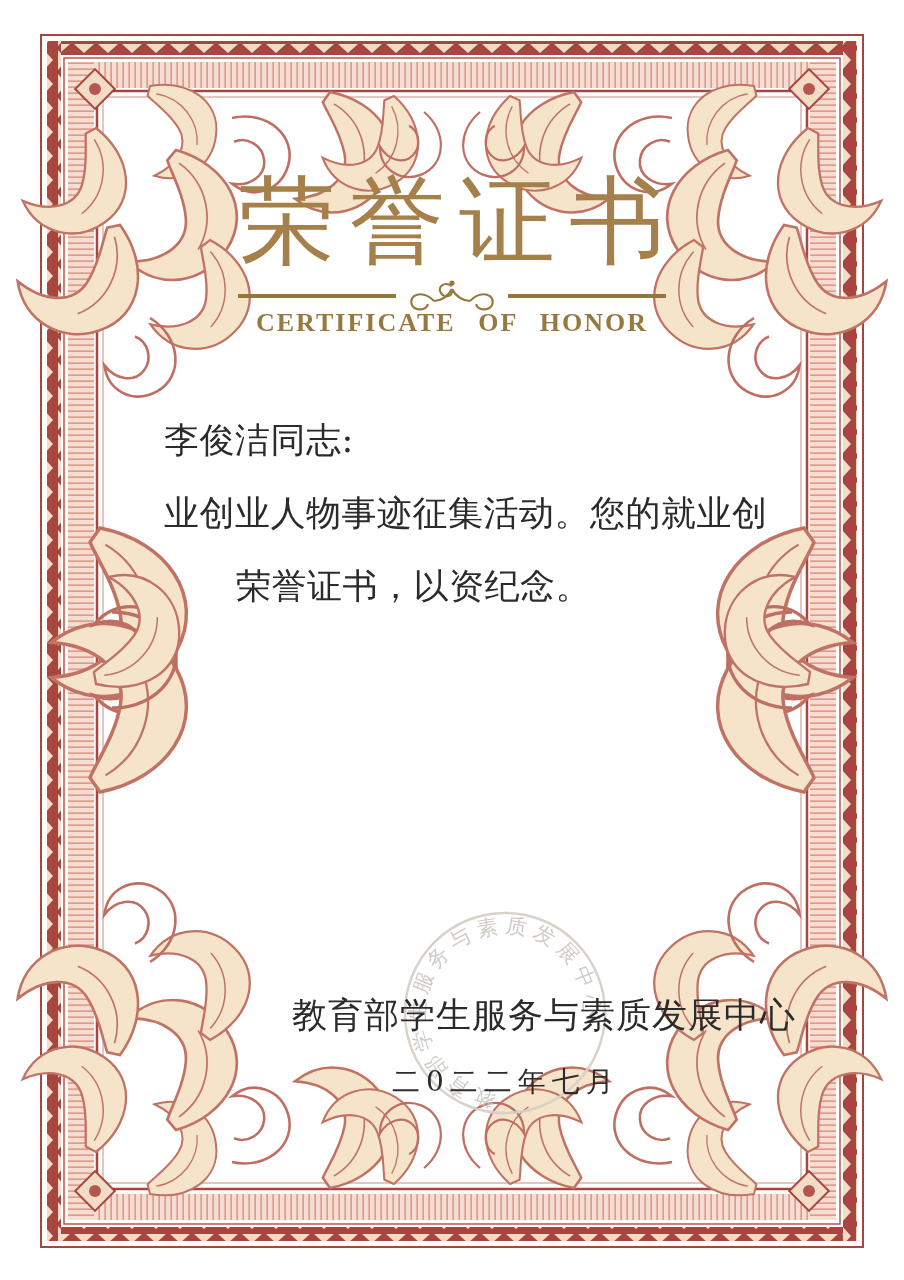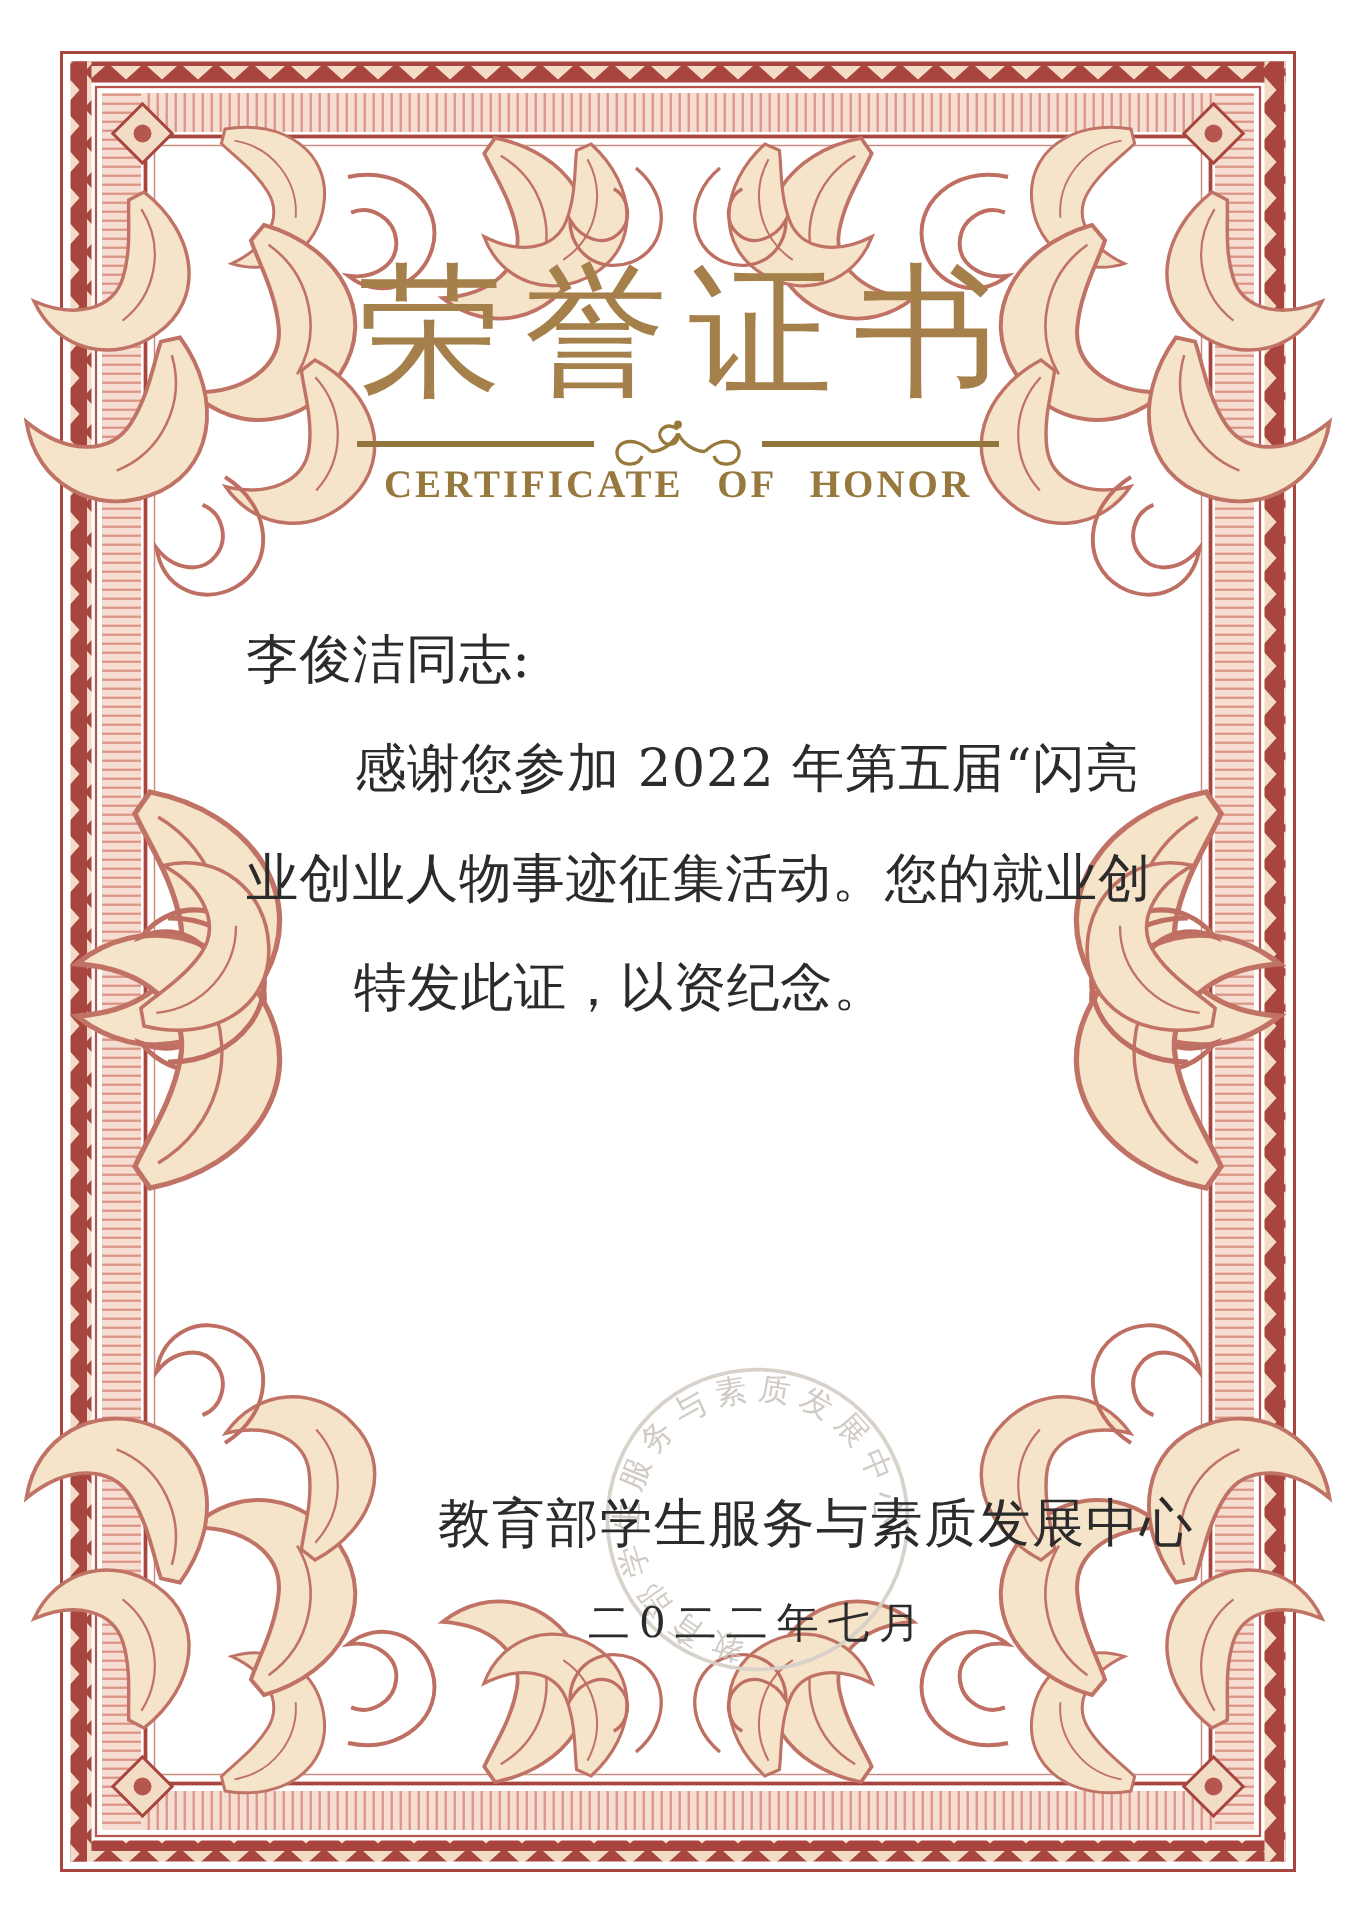--- a/index.html
+++ b/index.html
@@ -147,19 +147,18 @@
     </g>
     <circle cx="48" cy="5" r="2.6" fill="#97793c"></circle>
   </svg>
   <div class="line"></div>
 </div>
 
 <div class="subtitle">CERTIFICATE OF HONOR</div>
 
 <div class="content">
   <div class="line">李俊洁同志:</div>
-  <div class="line indent">感谢您参加 2022 年第五届“闪亮</div>
   <div class="line">业创业人物事迹征集活动。您的就业创</div>
-  <div class="line indent">特发此证，以资纪念。</div>
+  <div class="line indent">荣誉证书，以资纪念。</div>
 </div>
 
 <div class="issuer">教育部学生服务与素质发展中心</div>
 <div class="date">二0二二年七月</div>
 
 </body></html>

